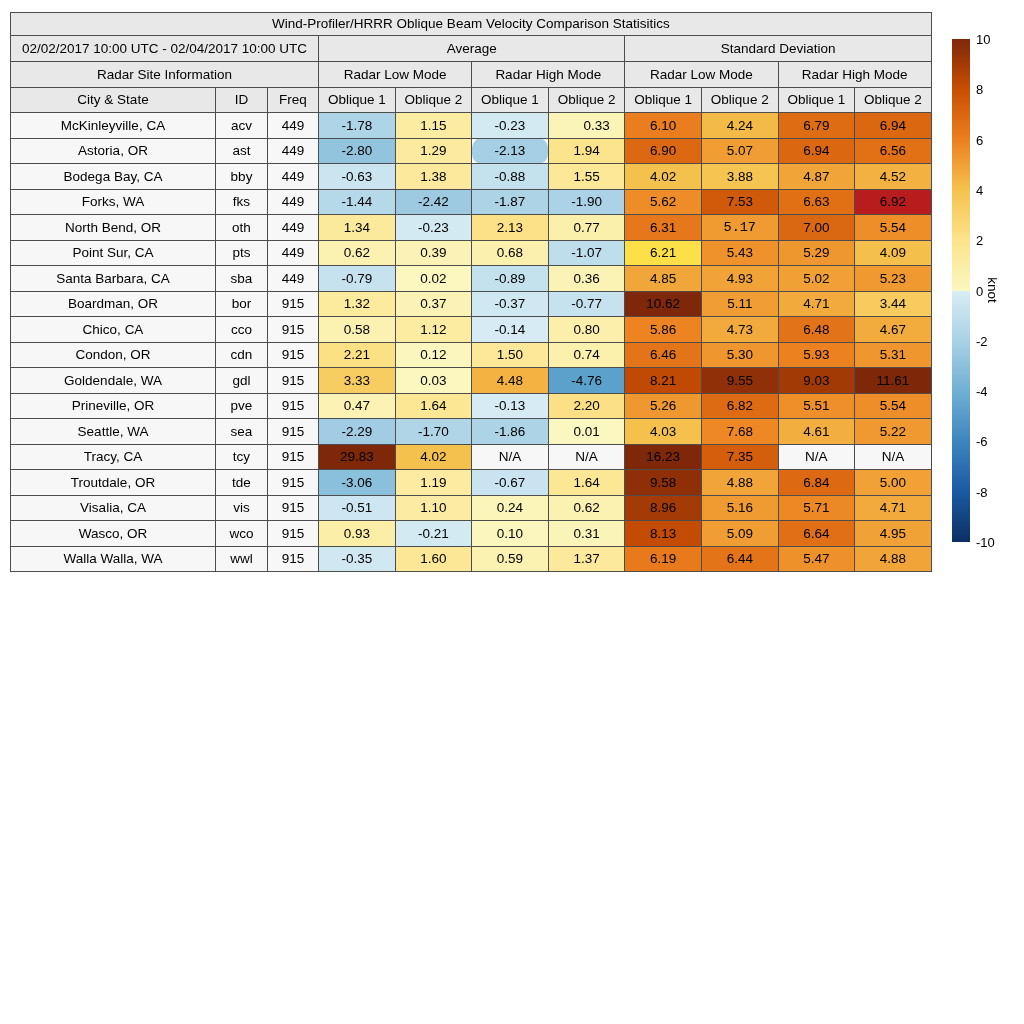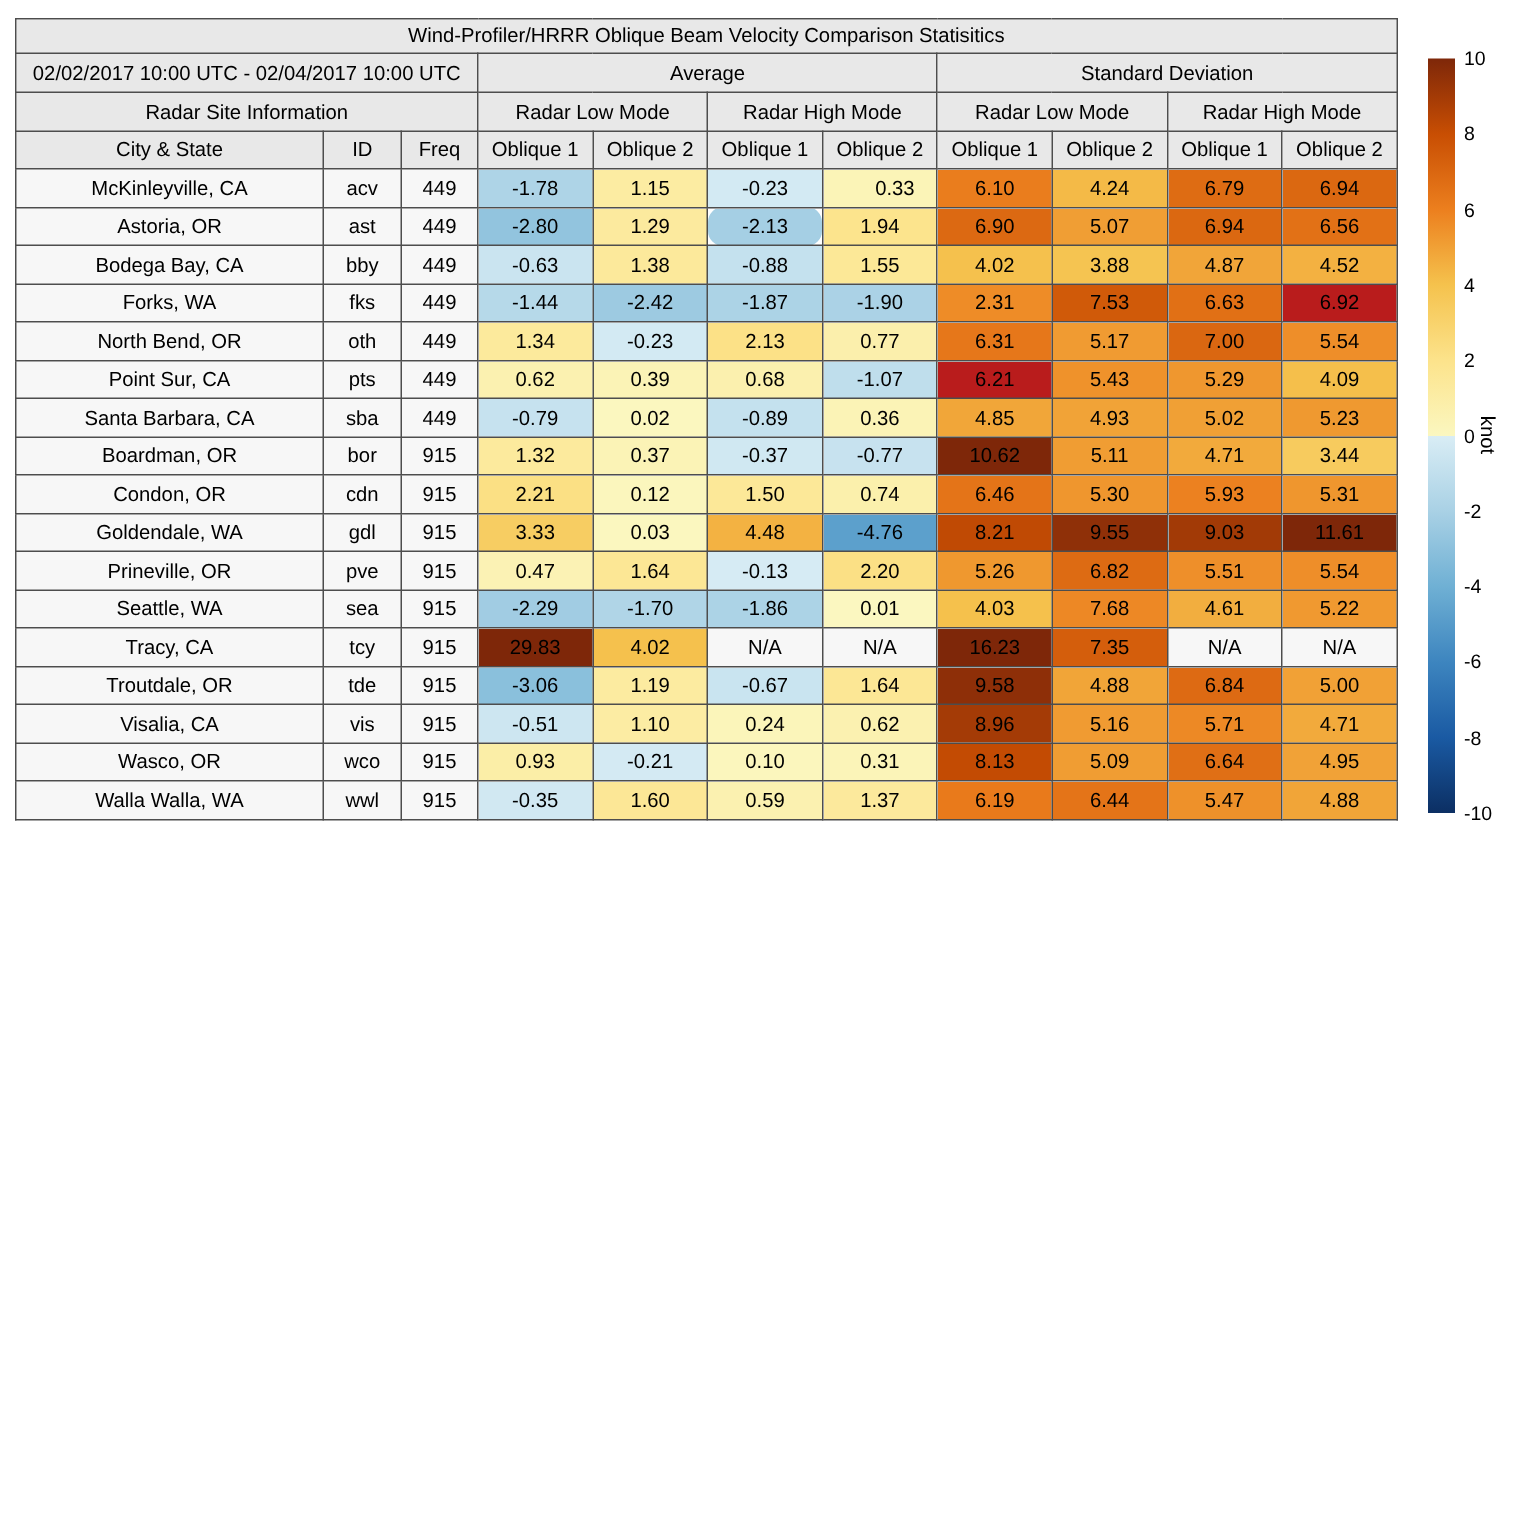--- a/index.html
+++ b/index.html
@@ -127,47 +127,47 @@
           <td style="background: rgb(243, 177, 65);">4.52</td>
         </tr>
         <tr class="datarow">
           <td class="plain">Forks, WA</td>
           <td class="plain">fks</td>
           <td class="plain">449</td>
           <td style="background: rgb(182, 217, 233);">-1.44</td>
           <td style="background: rgb(157, 202, 225);">-2.42</td>
           <td style="background: rgb(172, 211, 230);">-1.87</td>
           <td style="background: rgb(171, 210, 230);">-1.90</td>
-          <td style="background: rgb(238, 140, 39);">2.31</td>
+          <td style="background: rgb(238, 140, 39);">5.62</td>
           <td style="background: rgb(208, 90, 9);">7.53</td>
           <td style="background: rgb(225, 112, 21);">6.63</td>
           <td style="background: #b91c1c;">6.92</td>
         </tr>
         <tr class="datarow">
           <td class="plain">North Bend, OR</td>
           <td class="plain">oth</td>
           <td class="plain">449</td>
           <td style="background: rgb(252, 234, 156);">1.34</td>
           <td style="background: rgb(211, 234, 243);">-0.23</td>
           <td style="background: rgb(252, 225, 135);">2.13</td>
           <td style="background: rgb(251, 239, 172);">0.77</td>
           <td style="background: rgb(230, 119, 26);">6.31</td>
-          <td style="background: rgb(240, 155, 50);">5.17</td>
+          <td style="background: rgb(240, 155, 50); font-family: Liberation Mono, monospace;">5.17</td>
           <td style="background: rgb(218, 103, 17);">7.00</td>
           <td style="background: rgb(238, 142, 41);">5.54</td>
         </tr>
         <tr class="datarow">
           <td class="plain">Point Sur, CA</td>
           <td class="plain">pts</td>
           <td class="plain">449</td>
           <td style="background: rgb(251, 241, 176);">0.62</td>
           <td style="background: rgb(251, 243, 182);">0.39</td>
           <td style="background: rgb(251, 240, 174);">0.68</td>
           <td style="background: rgb(191, 222, 236);">-1.07</td>
-          <td style="background: #b91c1c;">6.21</td>
+          <td style="background: #fde047;">6.21</td>
           <td style="background: rgb(239, 146, 43);">5.43</td>
           <td style="background: rgb(239, 151, 47);">5.29</td>
           <td style="background: rgb(245, 191, 75);">4.09</td>
         </tr>
         <tr class="datarow">
           <td class="plain">Santa Barbara, CA</td>
           <td class="plain">sba</td>
           <td class="plain">449</td>
           <td style="background: rgb(198, 226, 239);">-0.79</td>
           <td style="background: rgb(251, 247, 191);">0.02</td>
@@ -183,20 +183,33 @@
           <td class="plain">bor</td>
           <td class="plain">915</td>
           <td style="background: rgb(252, 234, 157);">1.32</td>
           <td style="background: rgb(251, 243, 182);">0.37</td>
           <td style="background: rgb(208, 232, 242);">-0.37</td>
           <td style="background: rgb(199, 226, 239);">-0.77</td>
           <td style="background: rgb(126, 39, 9);">10.62</td>
           <td style="background: rgb(240, 157, 51);">5.11</td>
           <td style="background: rgb(242, 170, 60);">4.71</td>
           <td style="background: rgb(247, 203, 94);">3.44</td>
+        </tr>
+        <tr class="datarow">
+          <td class="plain">Chico, CA</td>
+          <td class="plain">cco</td>
+          <td class="plain">915</td>
+          <td style="background: rgb(251, 241, 177);">0.58</td>
+          <td style="background: rgb(252, 236, 162);">1.12</td>
+          <td style="background: rgb(214, 235, 244);">-0.14</td>
+          <td style="background: rgb(251, 239, 171);">0.80</td>
+          <td style="background: rgb(237, 132, 33);">5.86</td>
+          <td style="background: rgb(242, 170, 60);">4.73</td>
+          <td style="background: rgb(227, 115, 24);">6.48</td>
+          <td style="background: rgb(242, 172, 61);">4.67</td>
         </tr>
         <tr class="datarow">
           <td class="plain">Condon, OR</td>
           <td class="plain">cdn</td>
           <td class="plain">915</td>
           <td style="background: rgb(251, 224, 132);">2.21</td>
           <td style="background: rgb(251, 246, 189);">0.12</td>
           <td style="background: rgb(252, 232, 152);">1.50</td>
           <td style="background: rgb(251, 240, 172);">0.74</td>
           <td style="background: rgb(228, 116, 24);">6.46</td>

